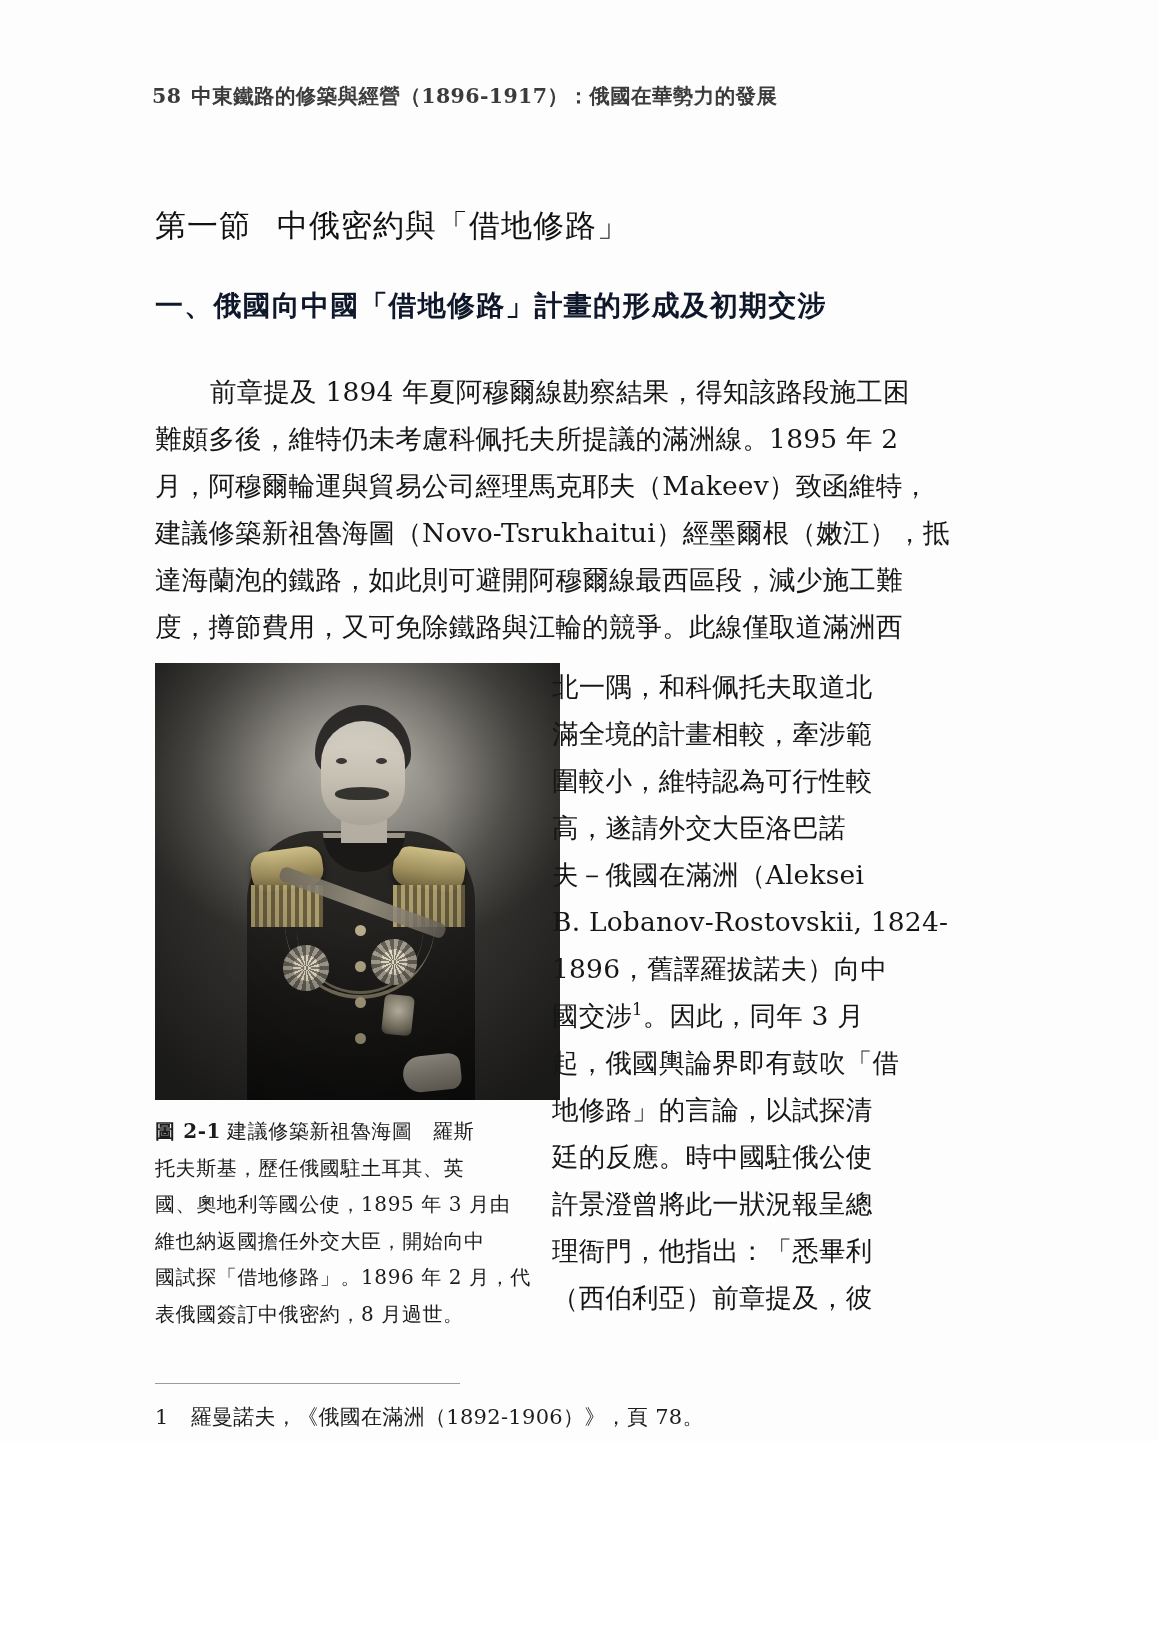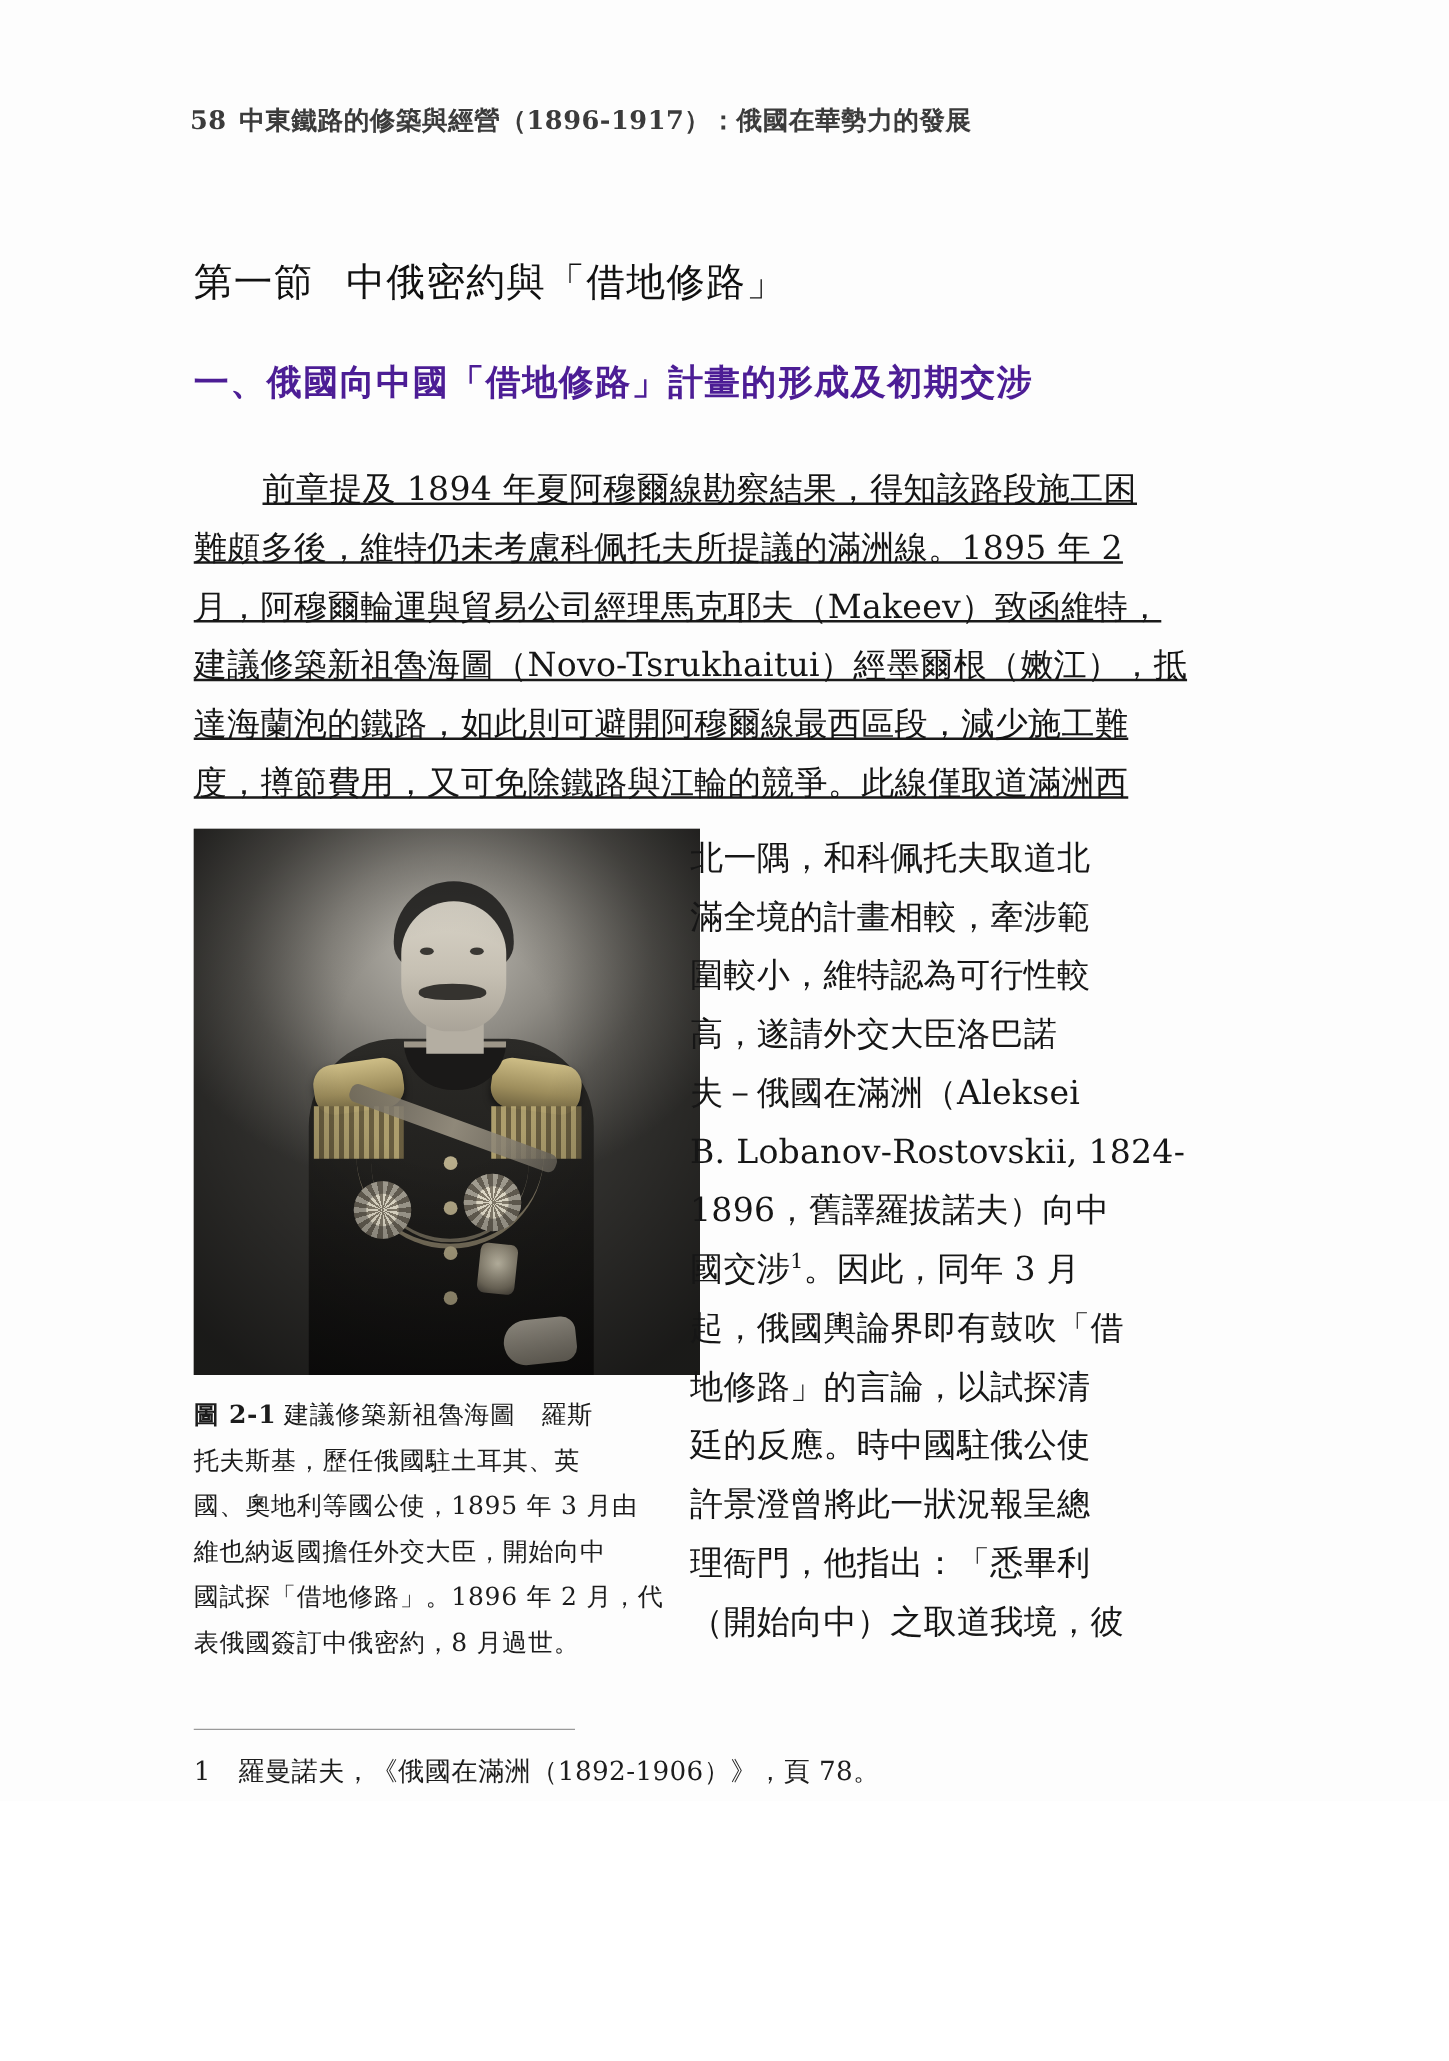--- a/index.html
+++ b/index.html
@@ -51,31 +51,30 @@
   }
   .section-title .num { margin-right: 26px; }
 
   .subsection-title {
     position: absolute;
     left: 155px;
     top: 287px;
     font-size: 28px;
     font-weight: 600;
     letter-spacing: 1.2px;
-    color: #4c1d95;
+    color: #0f172a;
     white-space: nowrap;
   }
 
   
   .body-block {
     position: absolute;
     left: 155px;
     top: 368px;
     width: 800px;
-    text-decoration: underline;
   }
   .body-line {
     font-size: 26.5px;
     line-height: 47px;
     letter-spacing: 0.2px;
     color: #161616;
     white-space: nowrap;
   }
   .body-line.indent { text-indent: 55px; }
 
@@ -367,21 +366,21 @@
     <div class="right-line">高，遂請外交大臣洛巴諾</div>
     <div class="right-line">夫－俄國在滿洲（Aleksei</div>
     <div class="right-line">B. Lobanov-Rostovskii, 1824-</div>
     <div class="right-line">1896，舊譯羅拔諾夫）向中</div>
     <div class="right-line"><span>國交涉</span><sup>1</sup><span>。因此，同年 3 月</span></div>
     <div class="right-line">起，俄國輿論界即有鼓吹「借</div>
     <div class="right-line">地修路」的言論，以試探清</div>
     <div class="right-line">廷的反應。時中國駐俄公使</div>
     <div class="right-line">許景澄曾將此一狀況報呈總</div>
     <div class="right-line">理衙門，他指出：「悉畢利</div>
-    <div class="right-line">（開始向中）之取道我境，彼</div>
+    <div class="right-line">（西伯利亞）前章提及，彼</div>
   </div>
 
   <div class="footnote-rule"></div>
   <div class="footnote">
     <span class="fn-num">1</span><span>羅曼諾夫，《俄國在滿洲（1892-1906）》，頁 78。</span>
   </div>
 
 </div>
 
 </body></html>

